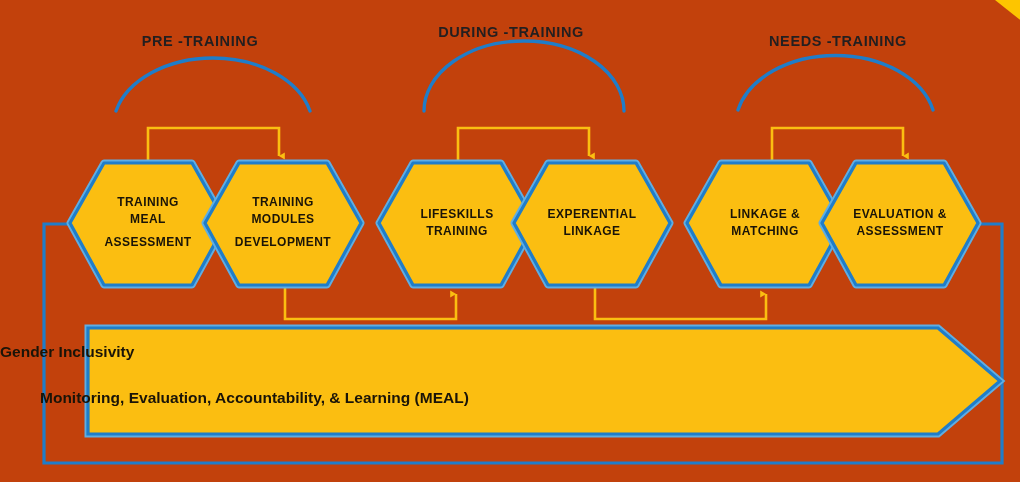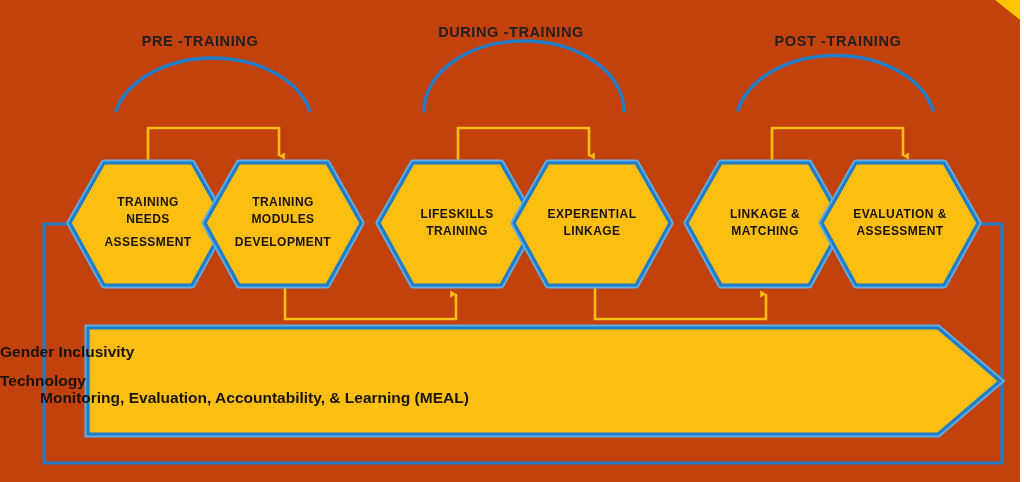--- a/index.html
+++ b/index.html
@@ -145,25 +145,25 @@
     </g>
 
     <g>
       <path d="M88,328 L938,328 L1000,381 L938,434 L88,434 Z" fill="#FBBE11" stroke="#5FAEE3" stroke-width="7" stroke-linejoin="miter"></path>
       <path d="M88,328 L938,328 L1000,381 L938,434 L88,434 Z" fill="#FBBE11" stroke="#1F7DC9" stroke-width="3.2" stroke-linejoin="miter"></path>
     </g>
   </svg>
 
   <div class="phase-label" style="left:200px; top:33px;">PRE -TRAINING</div>
   <div class="phase-label" style="left:511px; top:24px;">DURING -TRAINING</div>
-  <div class="phase-label" style="left:838px; top:33px;">POST -TRAINING</div>
+  <div class="phase-label" style="left:838px; top:33px;">NEEDS -TRAINING</div>
 
   <div class="hex-text" style="left:148px; top:223px;">
       <span class="ln">TRAINING</span>
-      <span class="ln">NEEDS</span>
+      <span class="ln">MEAL</span>
       <span class="ln gap">ASSESSMENT</span>
     </div>
   <div class="hex-text" style="left:283px; top:223px;">
       <span class="ln">TRAINING</span>
       <span class="ln">MODULES</span>
       <span class="ln gap">DEVELOPMENT</span>
     </div>
   <div class="hex-text" style="left:457px; top:223px;">
       <span class="ln">LIFESKILLS</span>
       <span class="ln">TRAINING</span>
@@ -175,16 +175,15 @@
   <div class="hex-text" style="left:765px; top:223px;">
       <span class="ln">LINKAGE &amp;</span>
       <span class="ln">MATCHING</span>
     </div>
   <div class="hex-text" style="left:900px; top:223px;">
       <span class="ln">EVALUATION &amp;</span>
       <span class="ln">ASSESSMENT</span>
     </div>
 
   <div class="banner-text" style="top:343px;">Gender Inclusivity</div>
-  <div class="banner-text" style="top:372px;">Technology</div>
   <div class="banner-text" style="top:389px;margin-left:40px;">Monitoring, Evaluation, Accountability, &amp; Learning (MEAL)</div>
 
 </div>
 
 </body></html>

